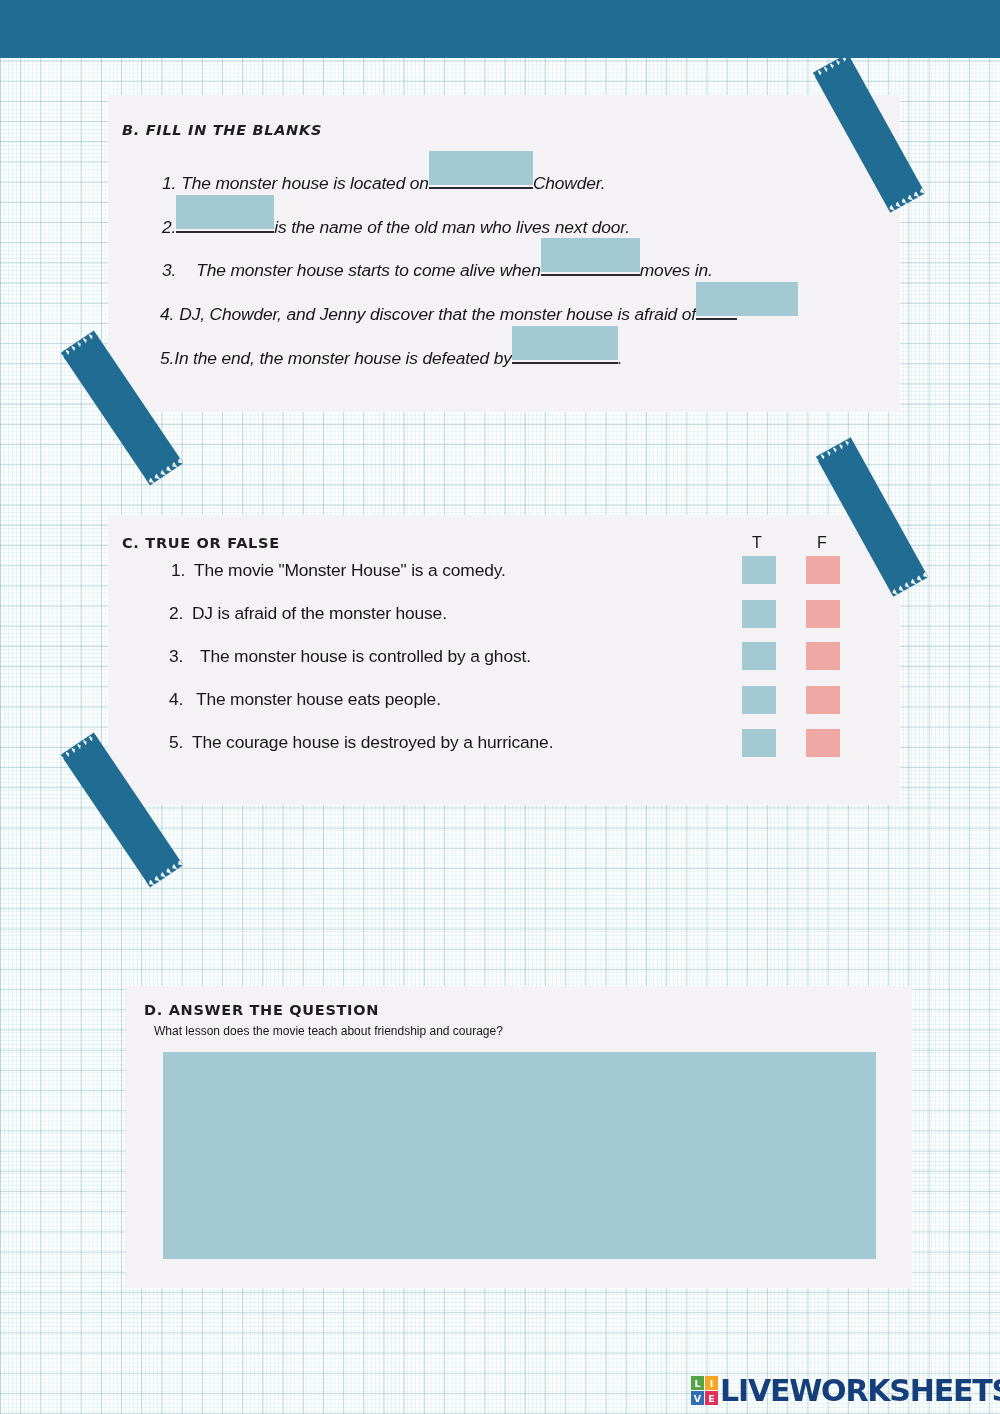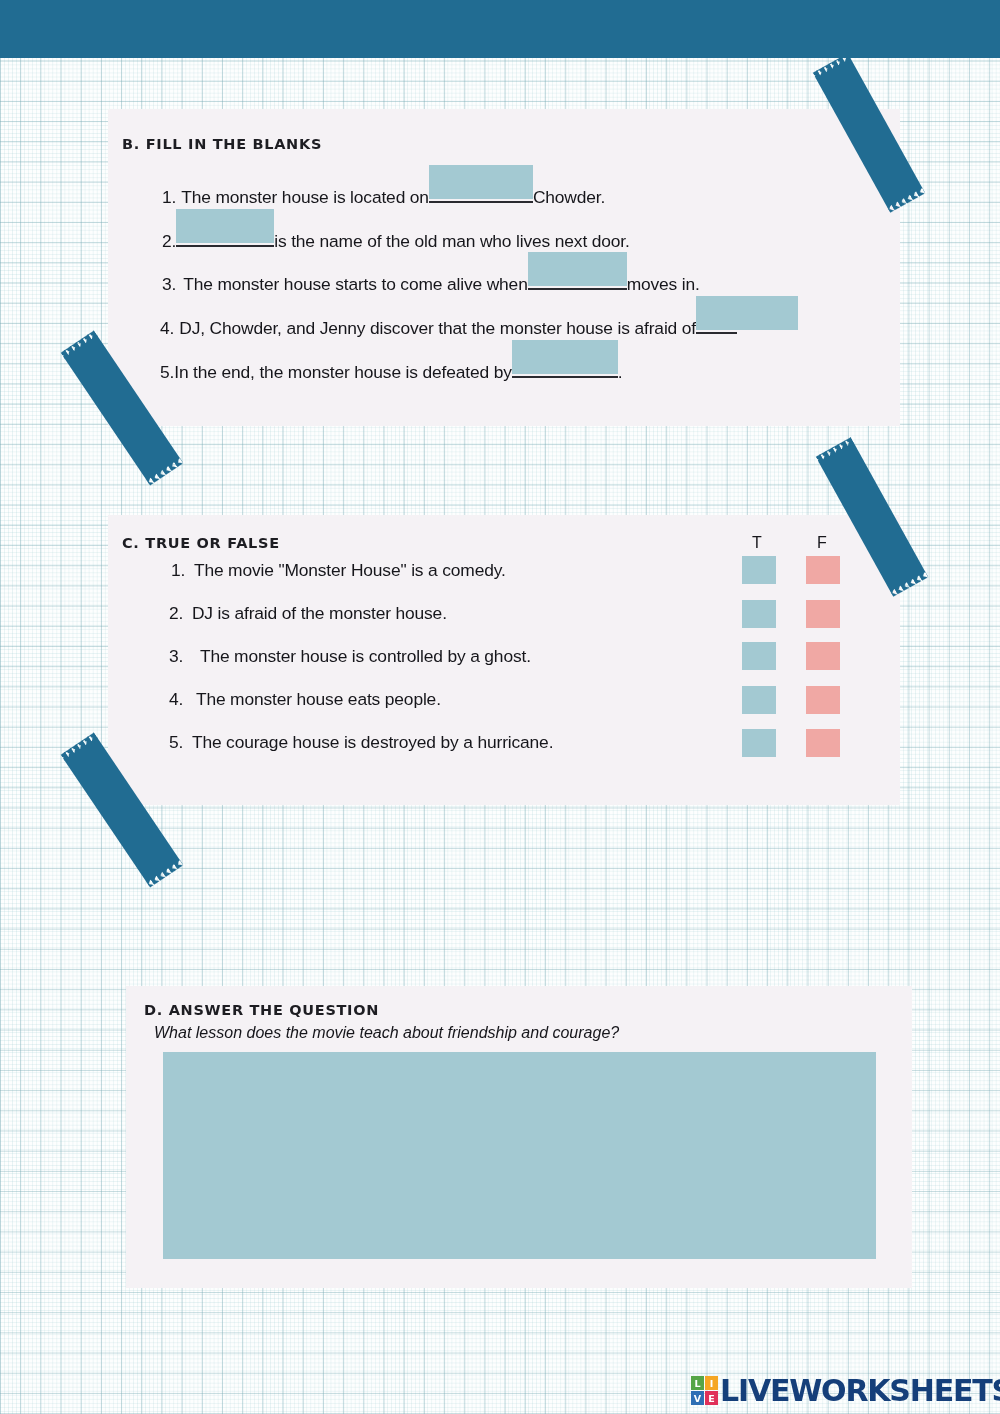--- a/index.html
+++ b/index.html
@@ -18,21 +18,21 @@
     overflow:hidden;
   }
   #topbar {
     position:absolute; left:0; top:0; width:1000px; height:58px;
     background:#216c92;
   }
   .card {
     position:absolute;
     background:#f5f2f5;
   }
-  #cardB { left:108px; top:109px; width:792px; height:317px; }
+  #cardB { left:108px; top:95px; width:792px; height:317px;font-style:italic; }
   #cardC { left:108px; top:515px; width:792px; height:290px; }
   #cardD { left:126px; top:986px; width:786px; height:302px; }
 
   
   .tape {
     position:absolute;
     background:#216c92;
     width:148px; height:40px;
   }
   .tape::before, .tape::after {
@@ -96,21 +96,21 @@
   .tf-head {
     position:absolute; font-size:16px; color:#16161b;
   }
   .tf-box {
     position:absolute; width:34px; height:28px;
   }
   .tf-true  { background:#a3c9d2; }
   .tf-false { background:#f0a8a4; }
 
   
-  #dq { position:absolute; left:154px; top:1024px; font-size:16px; color:#16161b; white-space:nowrap;font-style:italic; }
+  #dq { position:absolute; left:154px; top:1024px; font-size:12px; color:#16161b; white-space:nowrap; }
   #dtitle { position:absolute; left:144px; top:1002px; }
   #answerbox {
     position:absolute; left:163px; top:1052px;
     width:713px; height:207px;
     background:#a3c9d2; border:none; resize:none;
     font-family:"Liberation Sans", sans-serif; font-size:16px;
   }
 
   
   #logo {
@@ -161,21 +161,21 @@
   <div class="brow" style="top:116px;left:54px;">
     <span class="qtext qnum">2.</span>
     <span class="blank" style="width:98px;height:22px;">
       <span class="inputbox" style="width:98px;"></span>
     </span>
     <span class="qtext">is the name of the old man who lives next door.</span>
   </div>
 
   <div class="brow" style="top:159px;left:54px;">
     <span class="qtext qnum">3.</span>
-    <span class="qtext" style="margin-left:7px">The monster house starts to come alive when</span>
+    <span class="qtext" style="margin-left:20px">The monster house starts to come alive when</span>
     <span class="blank" style="width:99px;height:22px;">
       <span class="inputbox" style="width:99px;"></span>
     </span>
     <span class="qtext">moves in.</span>
   </div>
 
   <div class="brow" style="top:203px;left:52px;">
     <span class="qtext qnum">4.</span>
     <span class="qtext" style="margin-left:5px">DJ, Chowder, and Jenny discover that the monster house is afraid of </span>
     <span class="blank" style="width:41px;height:22px;">

